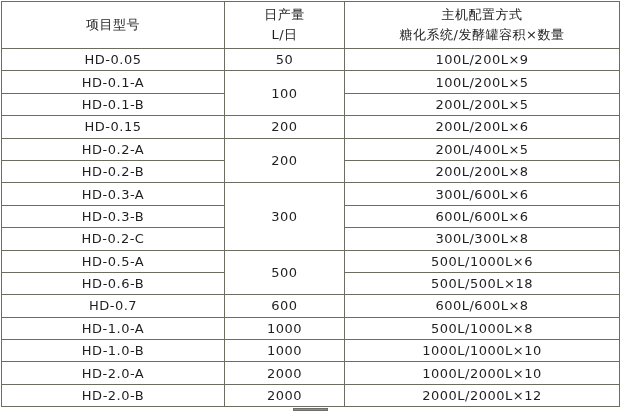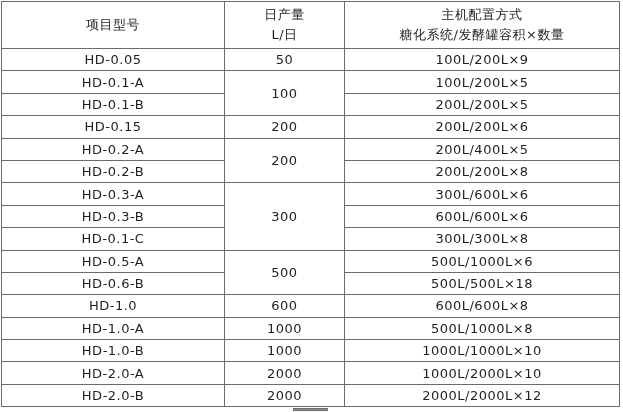--- a/index.html
+++ b/index.html
@@ -119,34 +119,34 @@
         <tr>
           <td>HD-0.3-A</td>
           <td rowspan="3">300</td>
           <td>300L/600L×6</td>
         </tr>
         <tr>
           <td>HD-0.3-B</td>
           <td>600L/600L×6</td>
         </tr>
         <tr>
-          <td>HD-0.1-C</td>
+          <td>HD-0.2-C</td>
           <td>300L/300L×8</td>
         </tr>
         <tr>
           <td>HD-0.5-A</td>
           <td rowspan="2">500</td>
           <td>500L/1000L×6</td>
         </tr>
         <tr>
           <td>HD-0.6-B</td>
           <td>500L/500L×18</td>
         </tr>
         <tr>
-          <td>HD-1.0</td>
+          <td>HD-0.7</td>
           <td>600</td>
           <td>600L/600L×8</td>
         </tr>
         <tr>
           <td>HD-1.0-A</td>
           <td>1000</td>
           <td>500L/1000L×8</td>
         </tr>
         <tr>
           <td>HD-1.0-B</td>

